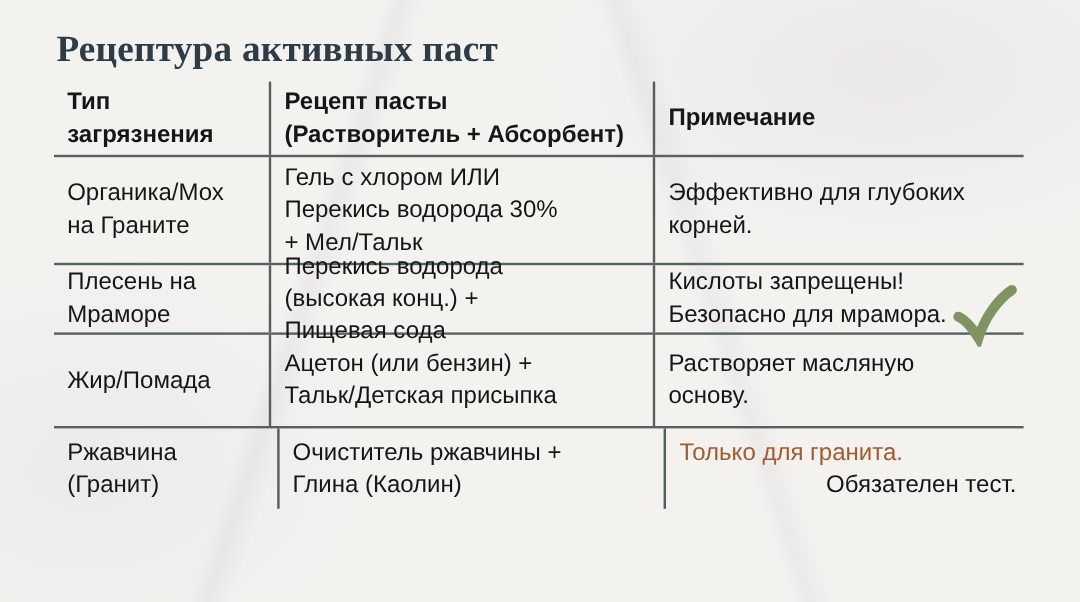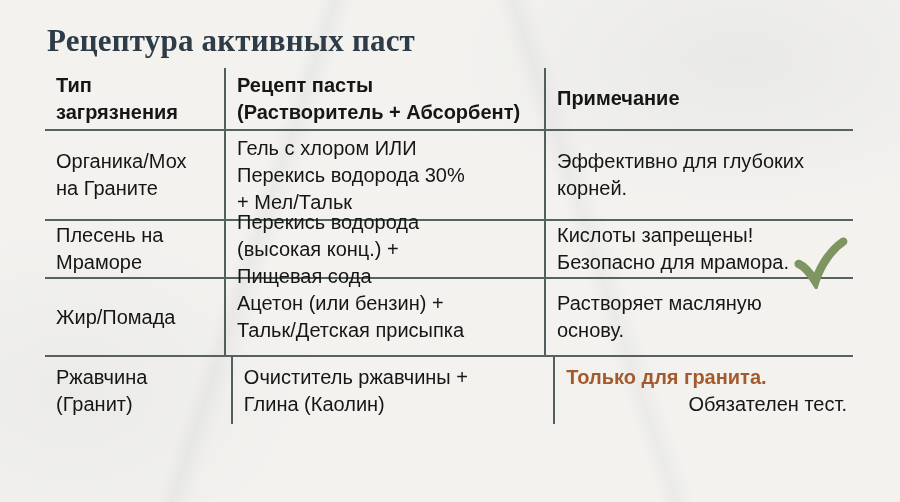--- a/index.html
+++ b/index.html
@@ -56,21 +56,21 @@
   .c1{width:179px;}
   .c2{width:320px;border-left:2px solid var(--border-v);}
   .c3{width:309px;border-left:2px solid var(--border-v);position:relative;}
   .hdr{font-weight:700;}
   .row-header{height:63px;}
   .row-1{height:90px;}
   .row-2{height:58px;}
   .row-3{height:78px;}
   .row-4{height:67px;}
   .note-highlight{
-    font-weight:700;
+    font-weight:400;
     color:var(--highlight);
     display:block;
     white-space:pre-line;
   }
   .note-rest{display:block;white-space:pre-line;text-align:right;}
   .check-icon{
     position:absolute;
     right:5px; top:16px;
     width:56px; height:52px;
   }

